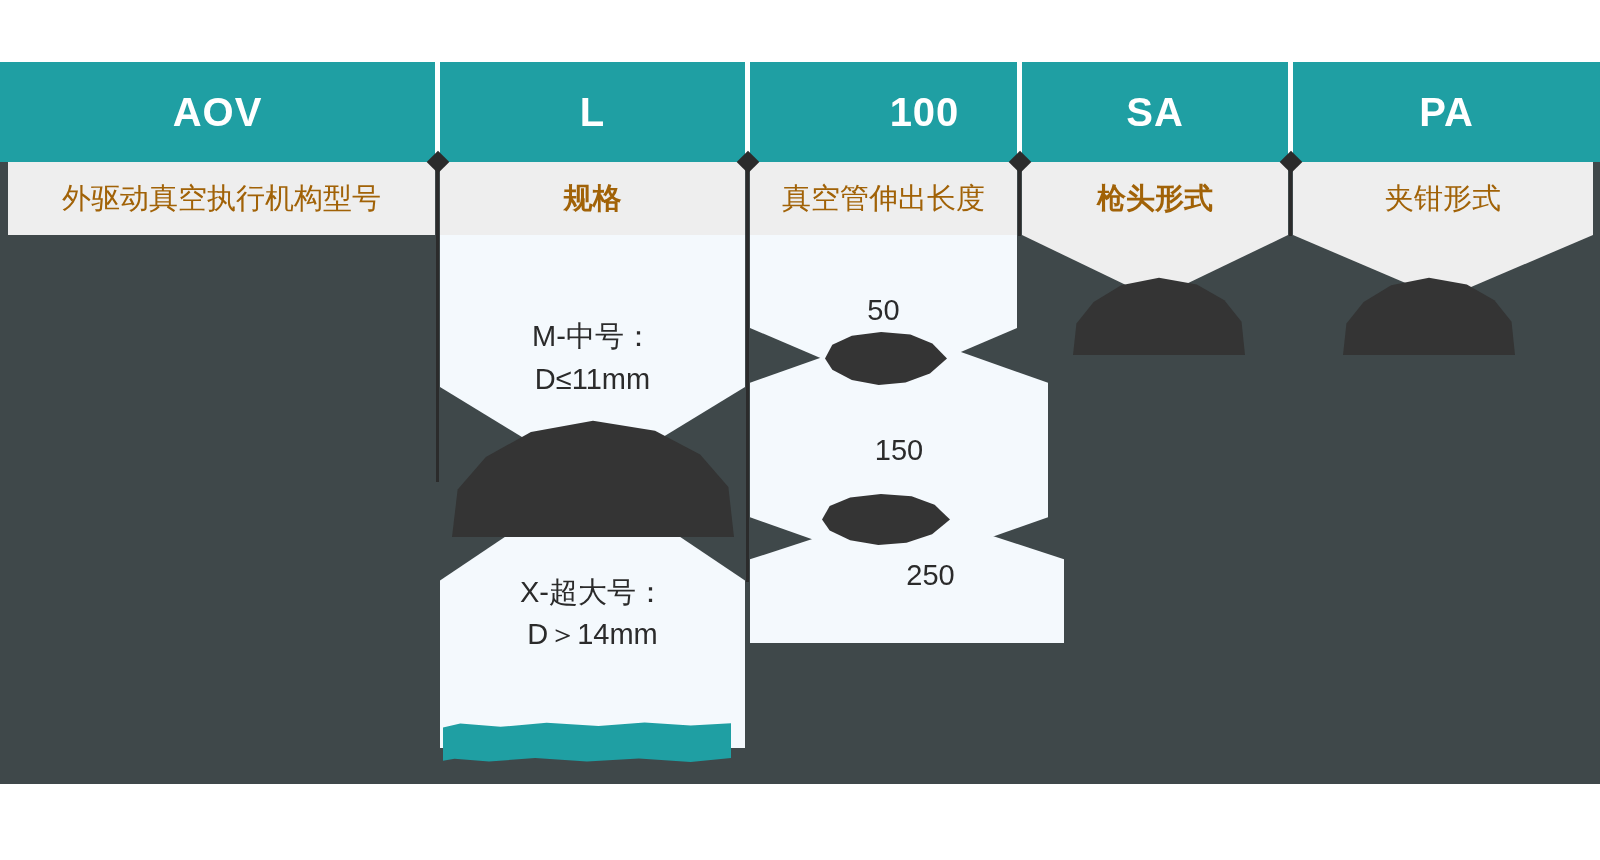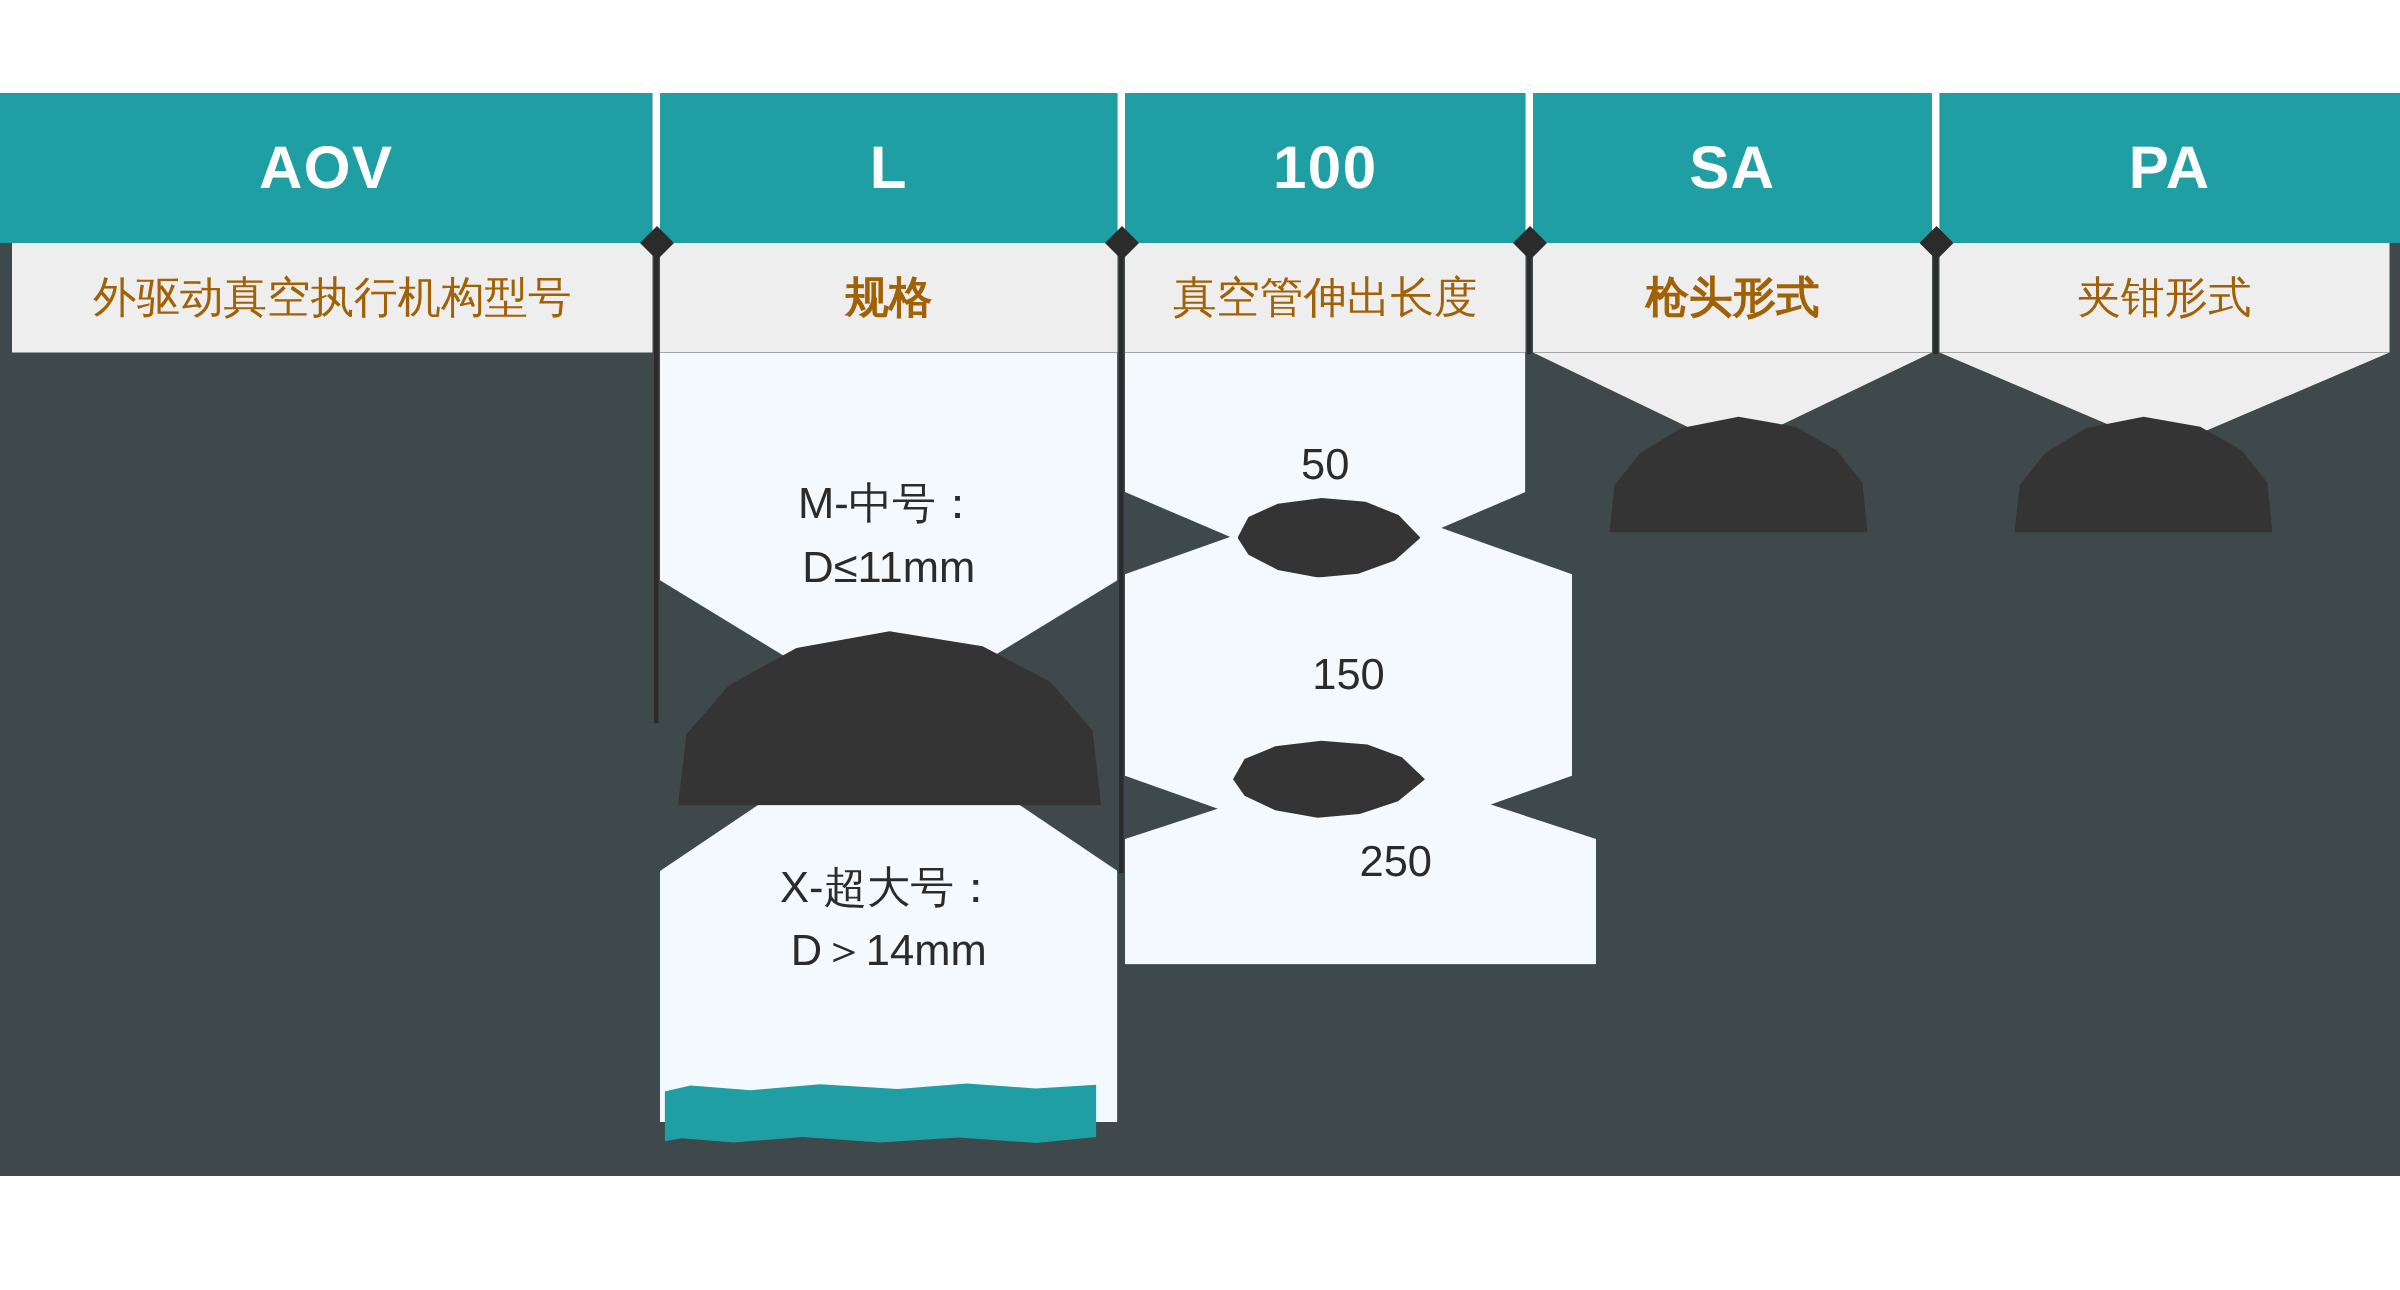--- a/index.html
+++ b/index.html
@@ -120,21 +120,21 @@
 </style>
 </head>
 <body>
 
 <div id="stage">
 
   <div id="backdrop"></div>
 
   <div class="hdr" style="left:0px;width:435px;">AOV</div>
   <div class="hdr" style="left:440px;width:305px;">L</div>
-  <div class="hdr" style="left:750px;width:267px;">100</div>
+  <div class="hdr" style="left:750px;width:267px;padding-left:41px;">100</div>
   <div class="hdr" style="left:1293px;width:307px;">PA</div>
   <div class="hdr" style="left:1022px;width:266px;">SA</div>
 
   <div class="seam" style="left:435px;"></div>
   <div class="seam" style="left:745px;"></div>
   <div class="seam" style="left:1017px;"></div>
   <div class="seam" style="left:1288px;"></div>
 
   <div class="lbl" style="left:8px;width:427px;">外驱动真空执行机构型号</div>
 

